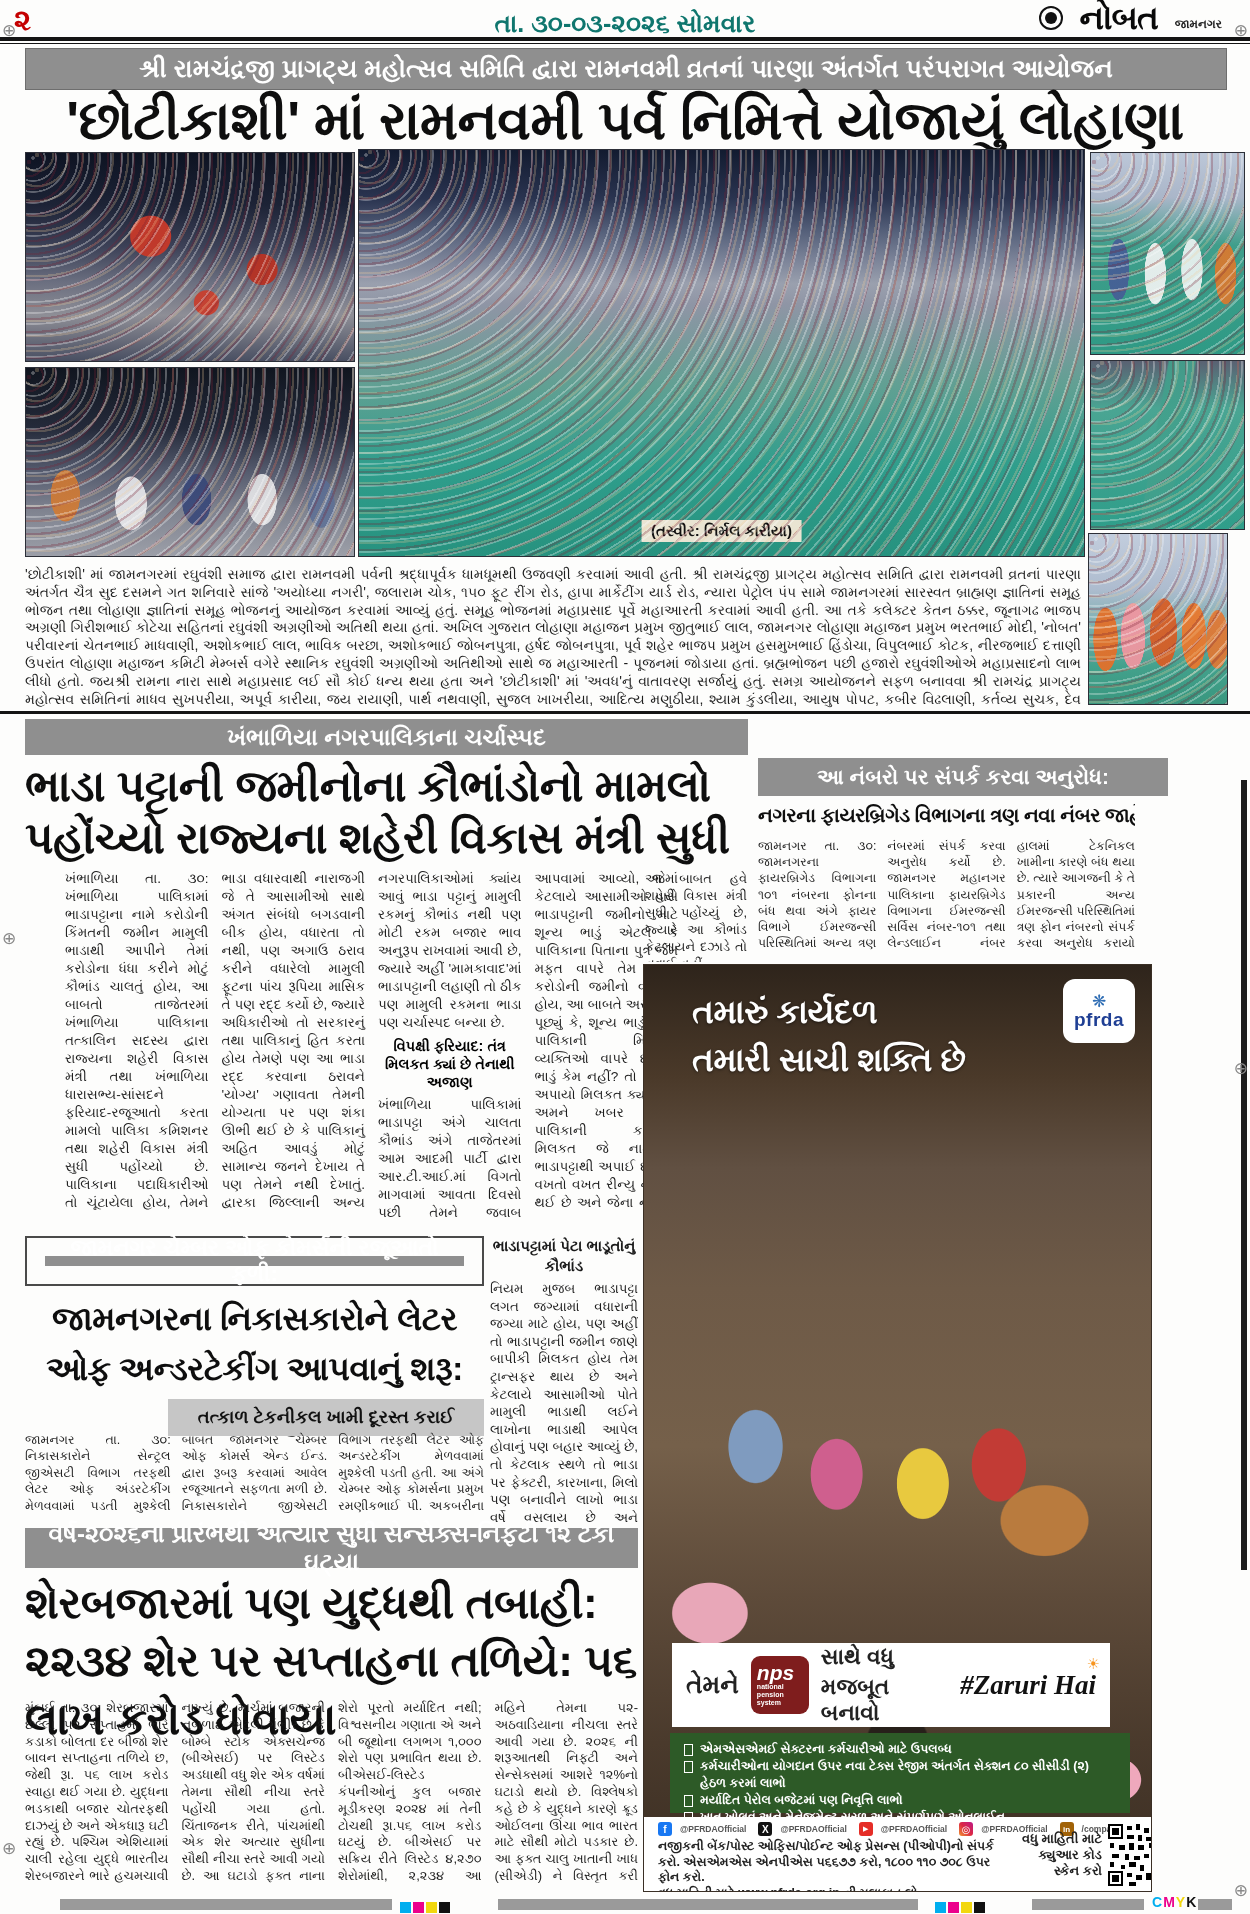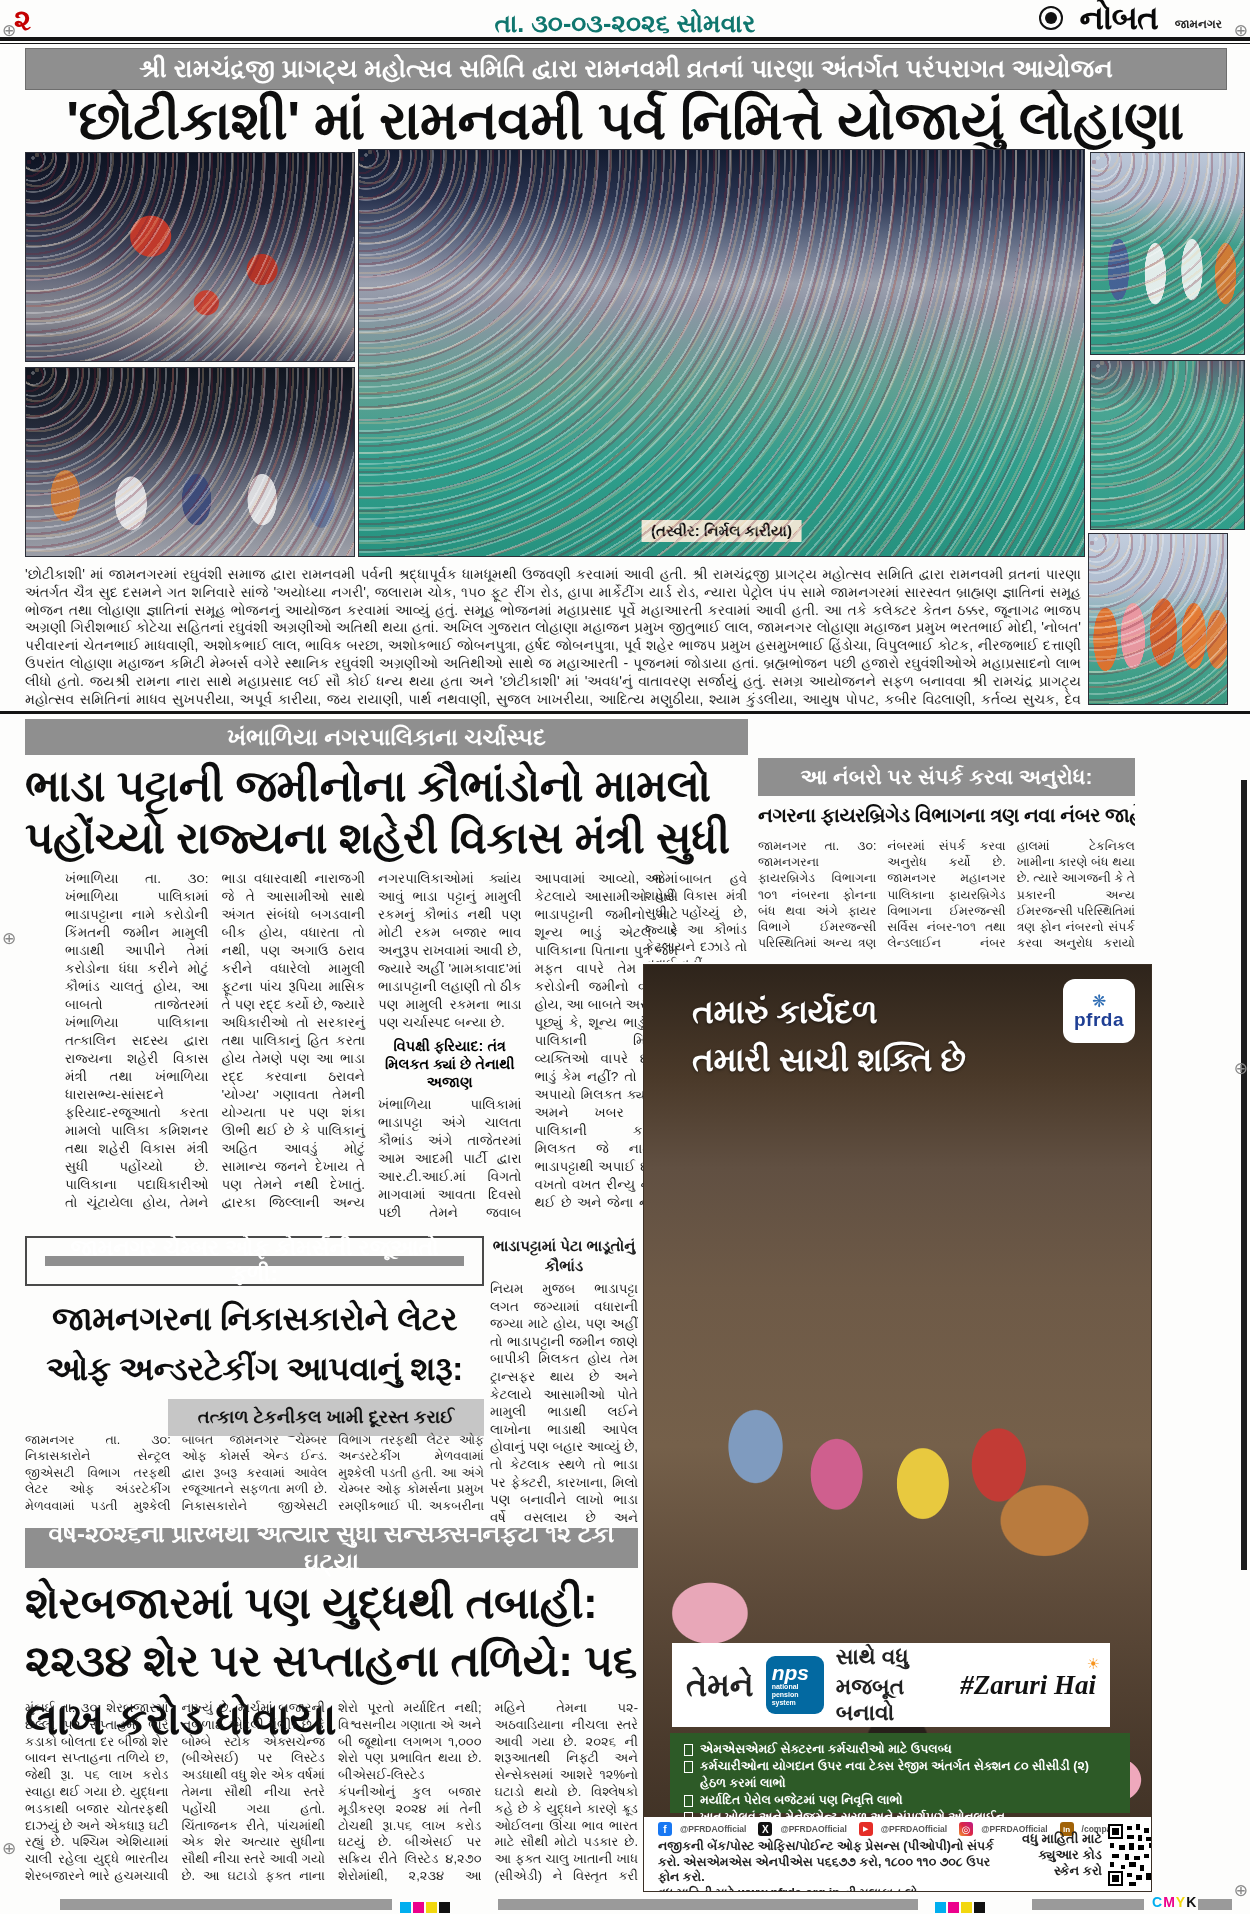--- a/index.html
+++ b/index.html
@@ -58,24 +58,24 @@
     radial-gradient(ellipse 46px 62px at 70% 54%, #c23b35 0 58%, transparent 60%),
     radial-gradient(ellipse 52px 40px at 92% 88%, #efa8bc 0 58%, transparent 60%),
     radial-gradient(circle 34px at 50% 84%, #27201a 0 30px, transparent 32px),
     radial-gradient(ellipse 64px 26px at 50% 95%, #2e6b43 0 60%, transparent 62%),
     linear-gradient(180deg,#2e241b 0%,#4a3929 12%,#615042 22%,#6e5a47 35%,#75604a 52%,#5e4b3a 68%,#4a3a2c 84%,#3a2d22 100%);}
   .ad-hl{position:absolute;color:#fff;font-weight:700;font-size:33px;letter-spacing:-0.5px;text-shadow:0 1px 3px rgba(0,0,0,.55);}
   .pfrda-chip{position:absolute;top:14px;right:16px;width:72px;height:64px;background:#fff;border-radius:12px;display:flex;flex-direction:column;align-items:center;justify-content:center;}
   .pfrda-flower{color:#2e6db4;font-size:17px;line-height:16px;}
   .pfrda-word{color:#1f3f94;font-weight:700;font-size:19px;line-height:19px;letter-spacing:.5px;}
   .band{position:absolute;background:#fff;display:flex;align-items:center;gap:12px;padding:0 14px;box-sizing:border-box;}
-  .nps-box{width:58px;height:58px;background:#0369a1;border-radius:9px;color:#fff;display:flex;flex-direction:column;align-items:flex-start;justify-content:center;padding:3px 6px;box-sizing:border-box;flex:0 0 auto;}
+  .nps-box{width:58px;height:58px;background:#7f1d1d;border-radius:9px;color:#fff;display:flex;flex-direction:column;align-items:flex-start;justify-content:center;padding:3px 6px;box-sizing:border-box;flex:0 0 auto;}
   .nps-short{font-style:italic;font-weight:700;font-size:21px;line-height:20px;}
   .nps-full{font-size:7px;line-height:8px;font-weight:700;}
-  .tag-word{font-weight:700;color:#222;font-size:32px;text-align:center;}
+  .tag-word{font-weight:700;color:#222;font-size:25px;text-align:center;}
   .tag-mid{font-weight:700;color:#222;font-size:22px;line-height:26px;}
   .zaruri{font-family:"Liberation Serif","DejaVu Serif",serif;font-style:italic;font-weight:700;font-size:27px;color:#111;position:relative;white-space:nowrap;}
   .zaruri .sun{position:absolute;top:-15px;right:-4px;color:#f7941d;font-size:15px;font-style:normal;}
   .green-panel{position:absolute;background:#2d5a27;color:#fff;padding:8px 14px;box-sizing:border-box;}
   .bullet-row{display:flex;align-items:flex-start;gap:7px;font-size:12.5px;line-height:17px;font-weight:700;}
   .bullet-sq{flex:0 0 auto;width:7px;height:10px;border:1.5px solid #fff;margin-top:3px;}
   .ad-footer{position:absolute;background:#fff;display:flex;justify-content:space-between;padding:5px 12px 4px 14px;box-sizing:border-box;}
   .social-row{display:flex;align-items:center;gap:8px;margin-bottom:3px;}
   .sicon{width:14px;height:14px;border-radius:3px;color:#fff;font-size:10px;font-weight:700;display:inline-flex;align-items:center;justify-content:center;flex:0 0 auto;}
   .shandle{font-size:8.5px;color:#555;font-weight:700;margin-right:4px;}
@@ -143,21 +143,21 @@
     <div class="bar" style="width:100%;height:100%;font-size:22px;">જામનગર ચેમ્બર ઓફ કોમર્સની રજૂઆતો ફળી:</div>
   </div>
   <div class="abs hl" style="left:25px;top:1294px;width:459px;font-size:33px;line-height:50px;text-align:center;">જામનગરના નિકાસકારોને લેટર ઓફ અન્ડરટેકીંગ આપવાનું શરૂ: મોટી રાહત</div>
   <div class="abs" style="left:168px;top:1399px;width:316px;height:37px;background:#c6c6c6;color:#111;font-weight:700;font-size:18px;display:flex;align-items:center;justify-content:center;">તત્કાળ ટેકનીકલ ખામી દૂરસ્ત કરાઈ</div>
   <div class="abs bodytxt cols3" style="left:25px;top:1432px;width:459px;height:90px;font-size:12.6px;line-height:16.4px;">જામનગર તા. ૩૦: નિકાસકારોને સેન્ટ્રલ જીએસટી વિભાગ તરફથી લેટર ઓફ અંડરટેકીંગ મેળવવામાં પડતી મુશ્કેલી બાબત જામનગર ચેમ્બર ઓફ કોમર્સ એન્ડ ઈન્ડ. દ્વારા રૂબરૂ કરવામાં આવેલ રજૂઆતને સફળતા મળી છે. નિકાસકારોને જીએસટી વિભાગ તરફથી લેટર ઓફ અન્ડરટેકીંગ મેળવવામાં મુશ્કેલી પડતી હતી. આ અંગે ચેમ્બર ઓફ કોમર્સના પ્રમુખ રમણીકભાઈ પી. અકબરીના નેજા હેઠળ ચેમ્બરના મંત્રી કૃણાલ બી. શેઠ, માનદ સહમંત્રી સી.એ. ભાવિક એચ. ધોળકીયા, જીએસટી પેનલના ચેરમેન પંકજભાઈ વાઘેર, કસ્ટમ એન્ડ જીએસટી પેનલના ચેરમેન ભરતભાઈ ગાંગાએ જામનગરમાં જીએસટી ડેપ્યુટી કમિશનર હિમાંશુ ગર્ગને રૂબરૂ મળીને આ મુશ્કેલી અંગે રજૂઆત કરી હતી. આથી અધિકારીએ ખાસ ટેકનીકલ ખામી સર્જીત હતી તે દૂર કરવા ખાત્રી આપી હતી જે ક્ષતિ દૂર થઈ જતા નિકાસકારોને લેટર ઓફ અન્ડરટેકીંગ આપવાનું શરૂ</div>
 
   <div class="bar abs" style="left:25px;top:1528px;width:613px;height:40px;font-size:24px;">વર્ષ-૨૦૨૬ના પ્રારંભથી અત્યાર સુધી સેન્સેક્સ-નિફટી ૧૨ ટકા ઘટ્યા</div>
   <div class="abs hl" style="left:25px;top:1574px;width:613px;font-size:44px;line-height:58px;text-align:left;">શેરબજારમાં પણ યુદ્ધથી તબાહી: ૨૨૩૪ શેર પર સપ્તાહના તળિયે: ૫૬ લાખ કરોડ ધોવાયા</div>
   <div class="abs bodytxt cols4" style="left:25px;top:1700px;width:613px;height:194px;font-size:13px;line-height:16.8px;">મુંબઈ તા. ૩૦: શેરબજારમાં છેલ્લા ૫૨ સપ્તાહમાં ભારે કડાકો બોલતા દર બીજો શેર બાવન સપ્તાહના તળિયે છ, જેથી રૂા. ૫૬ લાખ કરોડ સ્વાહા થઈ ગયા છે. યુદ્ધના ભડકાથી બજાર ચોતરફથી દાઝયું છે અને એકધારૂ ઘટી રહ્યું છે. પશ્ચિમ એશિયામાં ચાલી રહેલા યુદ્ધે ભારતીય શેરબજારને ભારે હચમચાવી નાખ્યું છે. માર્ચમાં બજારની નબળાઈ એટલી ગંભીર છે કે બોમ્બે સ્ટોક એક્સચેન્જ (બીએસઈ) પર લિસ્ટેડ અડધાથી વધુ શેર એક વર્ષમાં તેમના સૌથી નીચા સ્તરે પહોંચી ગયા હતો. ચિંતાજનક રીતે, પાંચમાંથી એક શેર અત્યાર સુધીના સૌથી નીચા સ્તરે આવી ગયો છે. આ ઘટાડો ફક્ત નાના શેરો પૂરતો મર્યાદિત નથી; વિશ્વસનીય ગણાતા એ અને બી જૂથોના લગભગ ૧,૦૦૦ શેરો પણ પ્રભાવિત થયા છે. બીએસઈ-લિસ્ટેડ કંપનીઓનું કુલ બજાર મૂડીકરણ ૨૦૨૪ માં તેની ટોચથી રૂા.૫૬ લાખ કરોડ ઘટયું છે. બીએસઈ પર સક્રિય રીતે લિસ્ટેડ ૪,૨૭૦ શેરોમાંથી, ૨,૨૩૪ આ મહિને તેમના ૫૨-અઠવાડિયાના નીચલા સ્તરે આવી ગયા છે. ૨૦૨૬ ની શરૂઆતથી નિફ્ટી અને સેન્સેક્સમાં આશરે ૧૨%નો ઘટાડો થયો છે. વિશ્લેષકો કહે છે કે યુદ્ધને કારણે ક્રૂડ ઓઈલના ઊંચા ભાવ ભારત માટે સૌથી મોટો પડકાર છે. આ ફક્ત ચાલુ ખાતાની ખાધ (સીએડી) ને વિસ્તૃત કરી શકે છે, પરંતુ સરકાર પર સબસિડીનો બોજ પણ લાવી શકે છે, જેનાથી વ્યાપક આર્થિક દબાણ સર્જાઈ શકે છે. ફુગાવામાં વધારો થવાનો ભય પણ રોકાણકારોને બજારમાંથી બહાર કાઢી રહ્યો છે.</div>
 
-  <div class="bar abs" style="left:758px;top:758px;width:377px;height:38px;font-size:21px;">આ નંબરો પર સંપર્ક કરવા અનુરોધ:</div>
+  <div class="bar abs" style="left:758px;top:758px;width:410px;height:38px;font-size:21px;">આ નંબરો પર સંપર્ક કરવા અનુરોધ:</div>
   <div class="abs hl" style="left:758px;top:802px;width:377px;font-size:20px;line-height:26px;text-align:center;white-space:nowrap;overflow:hidden;">નગરના ફાયરબ્રિગેડ વિભાગના ત્રણ નવા નંબર જાહેર કરાયા</div>
   <div class="abs bodytxt cols3" style="left:758px;top:838px;width:377px;height:122px;font-size:12.4px;line-height:16.2px;">જામનગર તા. ૩૦: જામનગરના ફાયરબ્રિગેડ વિભાગના ૧૦૧ નંબરના ફોનના બંધ થવા અંગે ફાયર વિભાગે ઈમરજન્સી પરિસ્થિતિમાં અન્ય ત્રણ નંબરમાં સંપર્ક કરવા અનુરોધ કર્યો છે. જામનગર મહાનગર પાલિકાના ફાયરબ્રિગેડ વિભાગના ઈમરજન્સી સર્વિસ નંબર-૧૦૧ તથા લેન્ડલાઈન નંબર હાલમાં ટેકનિકલ ખામીના કારણે બંધ થયા છે. ત્યારે આગજની કે તે પ્રકારની અન્ય ઈમરજન્સી પરિસ્થિતિમાં ત્રણ ફોન નંબરનો સંપર્ક કરવા અનુરોધ કરાયો છે. જામનગરના મુખ્ય ફાયર સ્ટેશનના નવા નં.૦૨૮૮-૨૭૭૦૫૧૫ જાહેર કરાયા છે. જ્યારે ઈન્દિરા રોડ ફાયર સ્ટેશન-૦૨૮૮-૨૭૧૦૪૧૧ અથવા બેડેશ્વર ફાયર સ્ટેશનના ફોન ૦૨૮૮-૨૭૫૫૩૬૯-નો સંપર્ક કરી શકાશે.</div>
 
   <div class="ad" style="left:643px;top:964px;width:507px;height:926px;border:1px solid #3a2f25;">
     <div class="ad-photo"></div>
     <div class="ad-hl" style="left:48px;top:28px;">તમારું કાર્યદળ</div>
     <div class="ad-hl" style="left:48px;top:76px;">તમારી સાચી શક્તિ છે</div>
     <div class="pfrda-chip">
       <div class="pfrda-flower">❋</div>
       <div class="pfrda-word">pfrda</div>

